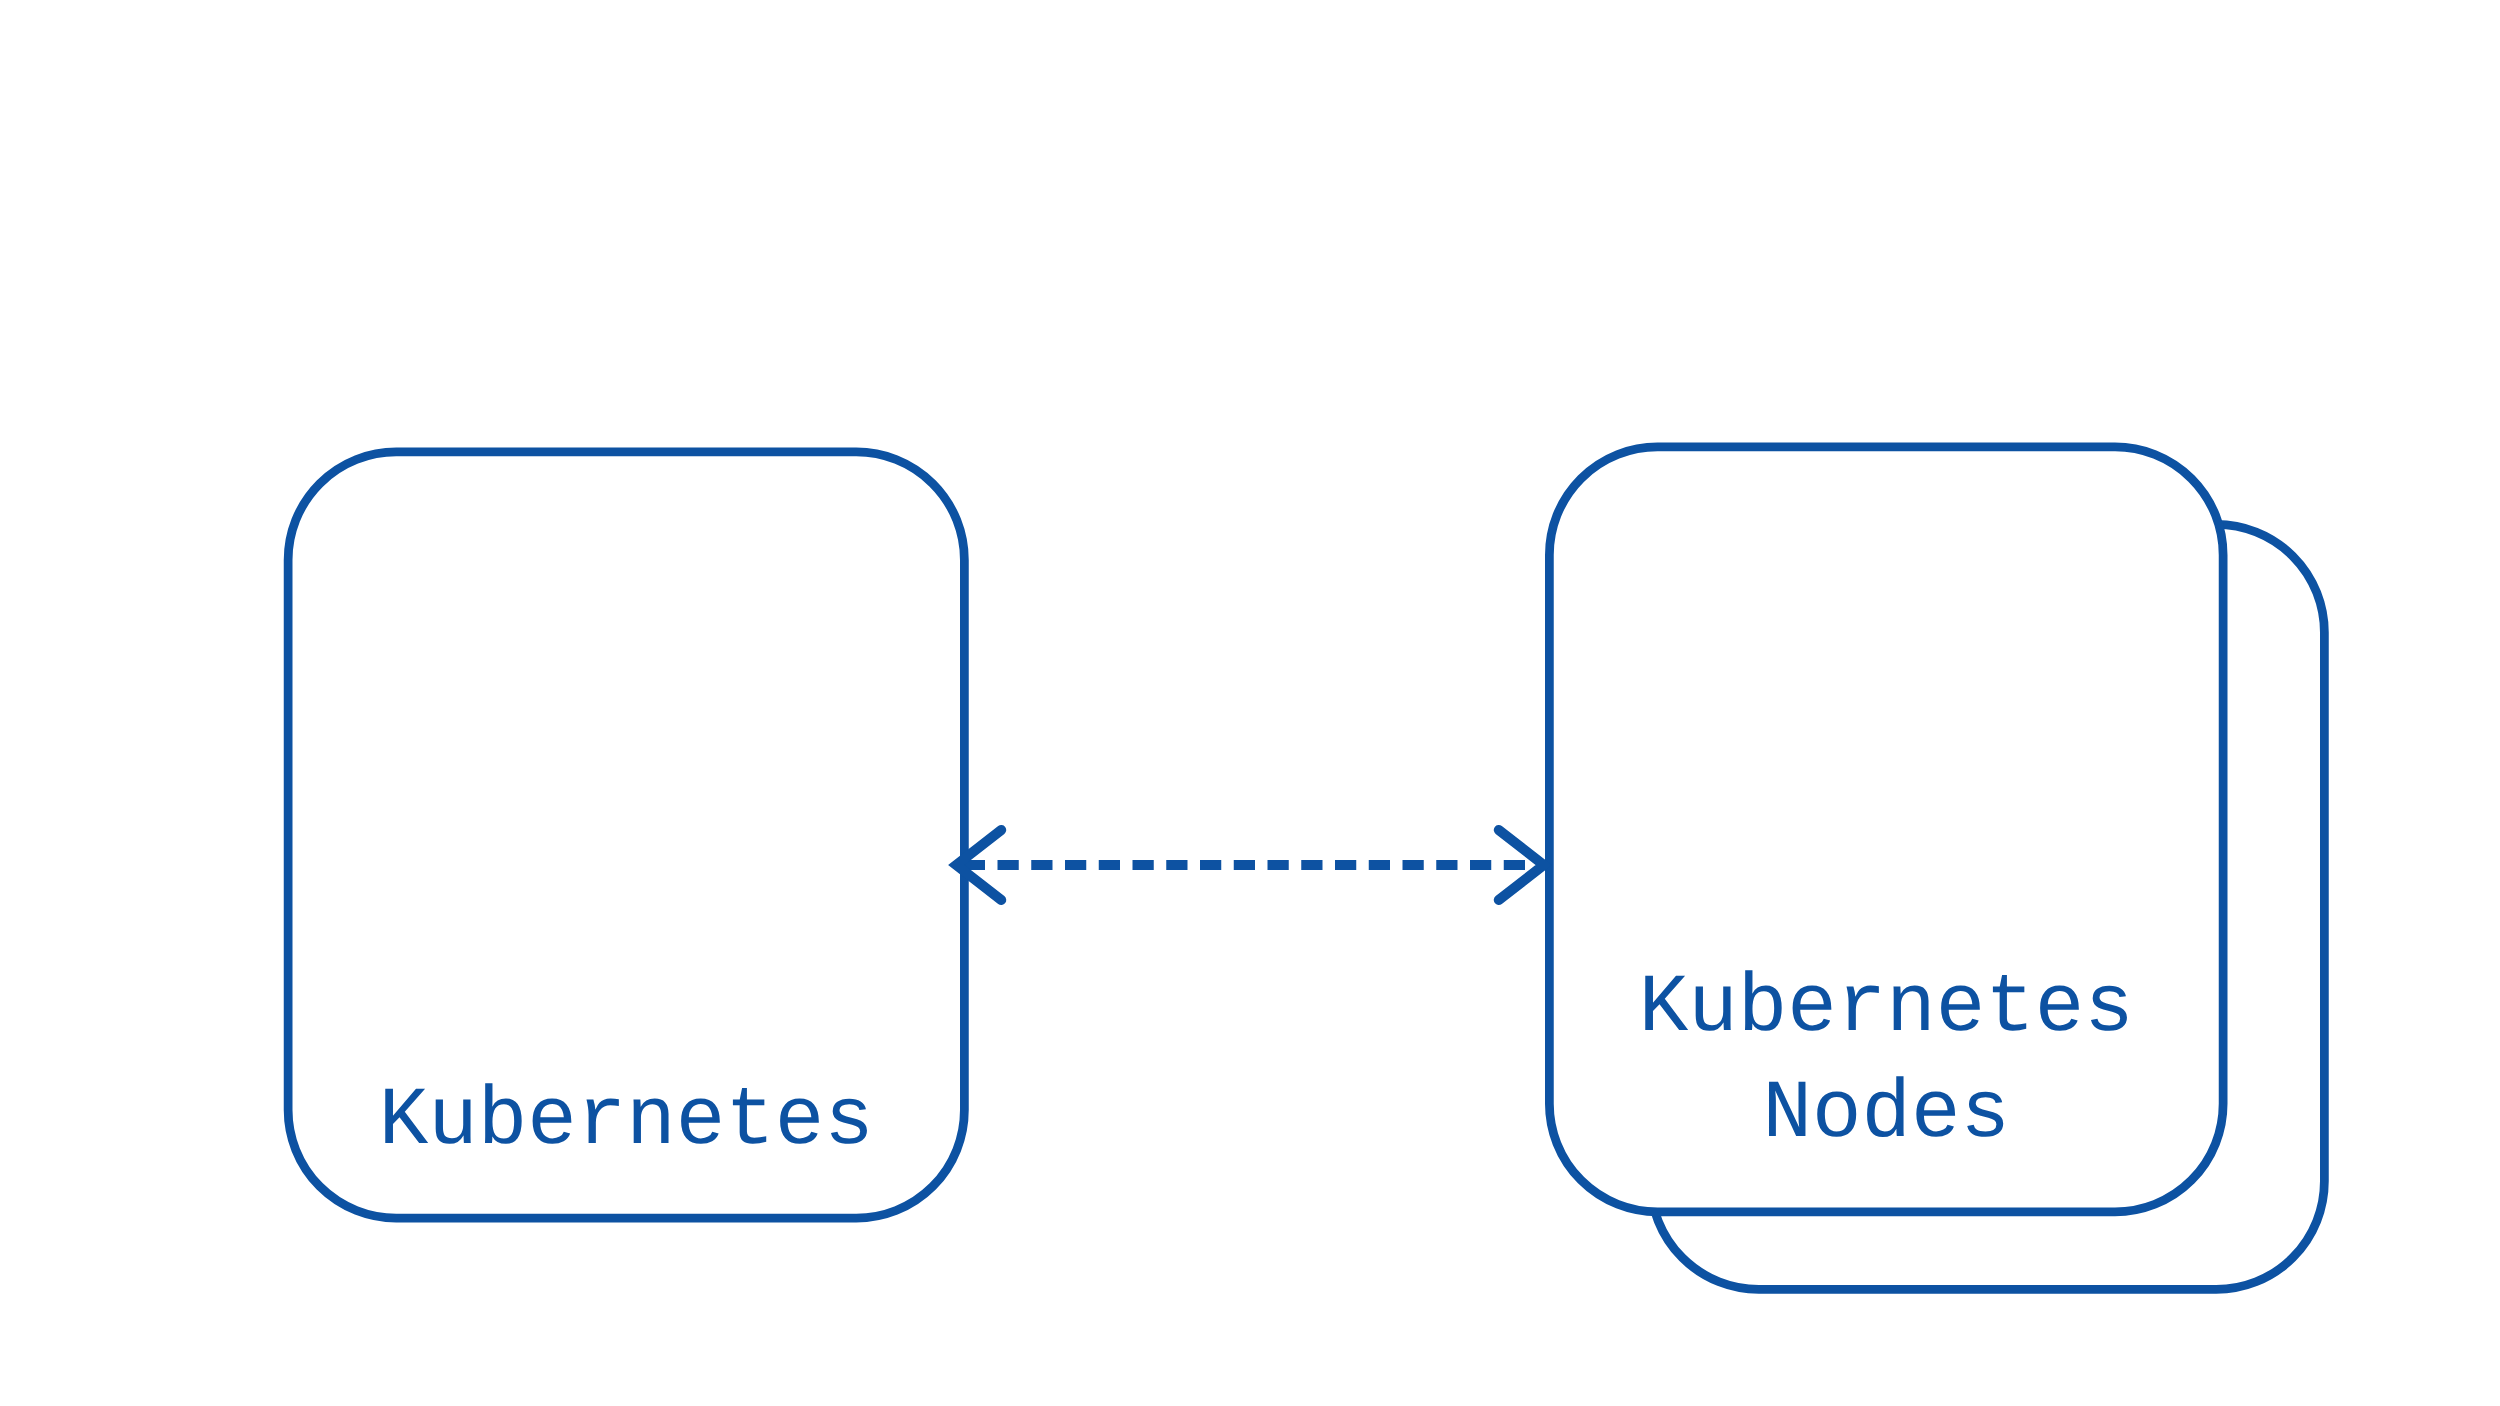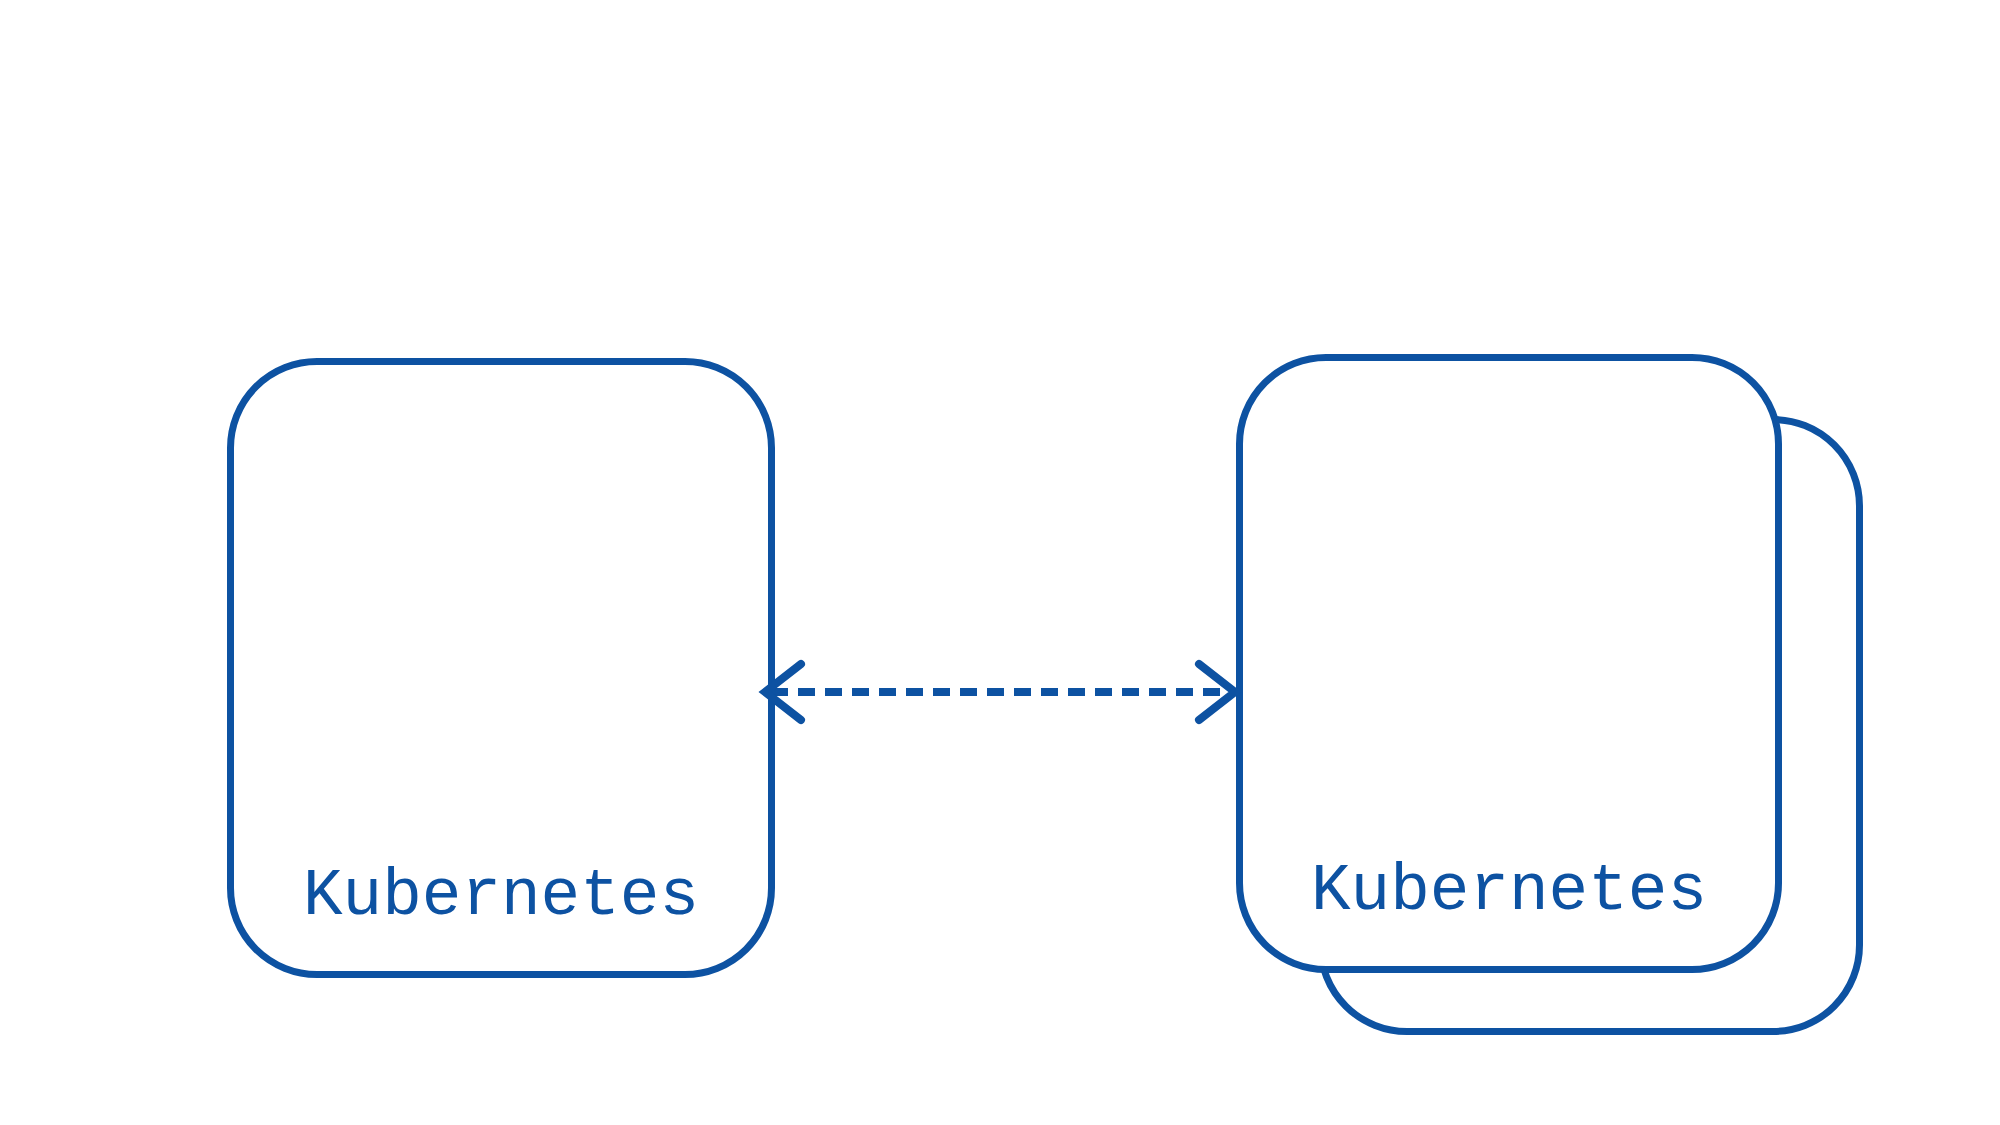--- a/index.html
+++ b/index.html
@@ -75,20 +75,21 @@
     <div class="node-label">
       <span class="line">Kubernetes</span>
     </div>
   </div>
 
   <div class="node-box box-nodes-back"></div>
 
   <div class="node-box box-nodes-front">
     <div class="node-label">
       <span class="line">Kubernetes</span>
+      <span class="line">Nodes</span>
     </div>
   </div>
 
   <svg class="link-arrow" width="490" height="75" viewBox="0 0 490 75">
     <line x1="16" y1="37" x2="474" y2="37" stroke-width="8" stroke-dasharray="17 10"></line>
     <path d="M 46 9 L 10 37 L 46 65" stroke-width="8" stroke-linecap="round" stroke-linejoin="miter"></path>
     <path d="M 444 9 L 480 37 L 444 65" stroke-width="8" stroke-linecap="round" stroke-linejoin="miter"></path>
   </svg>
 
 </div>

